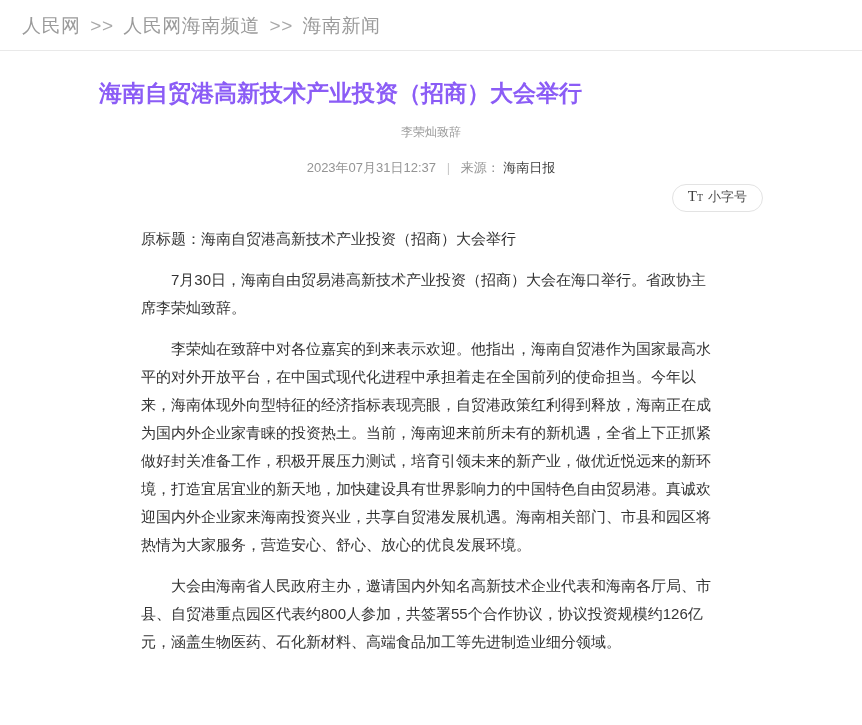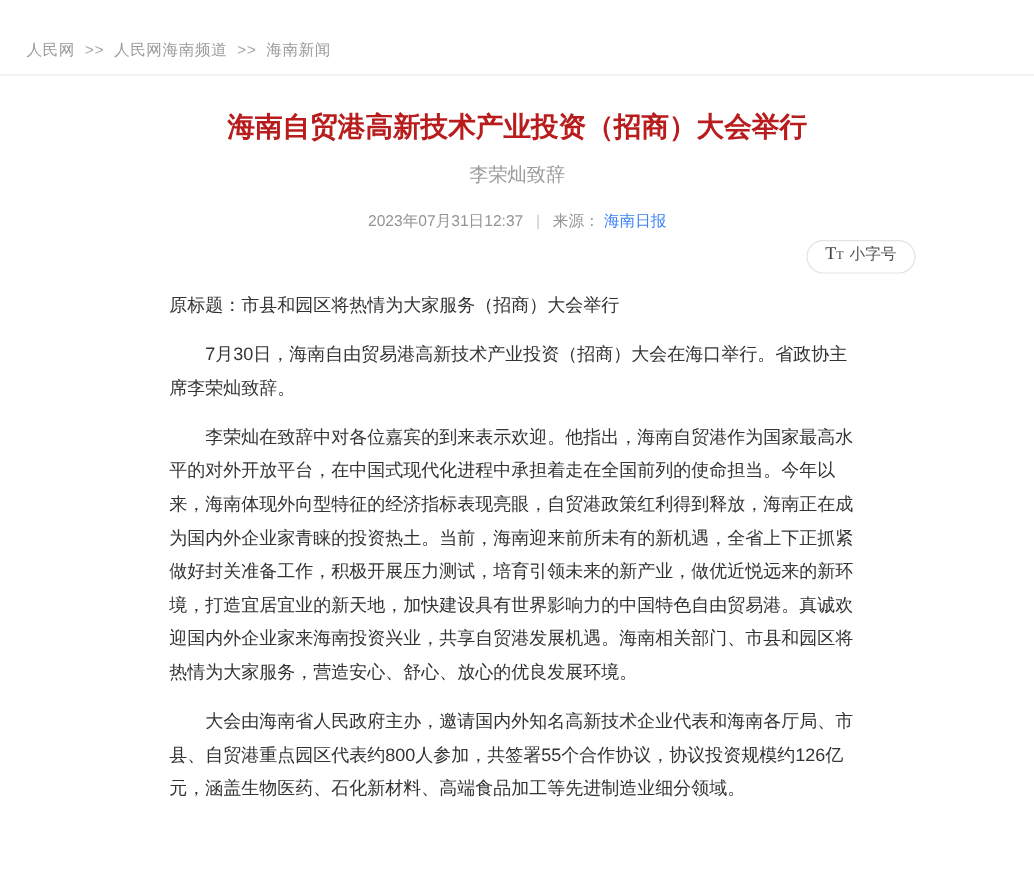--- a/index.html
+++ b/index.html
@@ -6,58 +6,56 @@
   body {
     width: 862px;
     height: 725px;
     background: #ffffff;
     font-family: "Liberation Sans", sans-serif;
     color: #333;
     overflow: hidden;
   }
   .breadcrumb {
     padding: 13px 0 11px 22px;
-    font-size: 13px;
+    font-size: 19px;
     color: #9b9b9b;
     letter-spacing: 0.5px;
-    margin-top: 20px;
   }
   .breadcrumb .crumb { cursor: pointer; }
   .breadcrumb .sep { margin: 0 4px; color: #a8a8a8; }
   .top-divider {
     border: none;
     border-top: 1px solid #e9e9e9;
     margin: 0;
   }
   .article-outer {
     width: 664px;
     margin: 0 auto;
   }
   .article-title {
-    text-align: center;
     font-size: 23px;
     font-weight: bold;
-    color: #b91c1c;
+    color: #8b5cf6;
     margin: 27px 0 0 0;
     line-height: 1.35;
   }
   .article-subtitle {
     text-align: center;
-    font-size: 16px;
+    font-size: 12px;
     color: #9b9b9b;
     margin-top: 15px;
   }
   .article-meta {
     text-align: center;
     font-size: 13px;
     color: #949494;
     margin-top: 18px;
   }
   .article-meta .pipe { color: #c9c9c9; margin: 0 7px; }
-  .article-meta .src-name { color: #3b82f6; cursor: pointer; }
+  .article-meta .src-name { color: #404040; cursor: pointer; }
   .toolbar-row {
     display: flex;
     justify-content: flex-end;
     margin-top: 7px;
     height: 28px;
   }
   .fontsize-btn {
     display: inline-flex;
     align-items: baseline;
     border: 1px solid #e3e3e3;
@@ -119,20 +117,20 @@
 
   <div class="toolbar-row">
     <span class="fontsize-btn">
       <span class="t-big">T</span>
       <span class="t-small">T</span>
       <span>小字号</span>
     </span>
   </div>
 
   <div class="body-col">
-    <p class="original-title">原标题：市县和园区将热情为大家服务（招商）大会举行</p>
+    <p class="original-title">原标题：海南自贸港高新技术产业投资（招商）大会举行</p>
     <p class="indent">7月30日，海南自由贸易港高新技术产业投资（招商）大会在海口举行。省政协主席李荣灿致辞。</p>
     <p class="indent">李荣灿在致辞中对各位嘉宾的到来表示欢迎。他指出，海南自贸港作为国家最高水平的对外开放平台，在中国式现代化进程中承担着走在全国前列的使命担当。今年以来，海南体现外向型特征的经济指标表现亮眼，自贸港政策红利得到释放，海南正在成为国内外企业家青睐的投资热土。当前，海南迎来前所未有的新机遇，全省上下正抓紧做好封关准备工作，积极开展压力测试，培育引领未来的新产业，做优近悦远来的新环境，打造宜居宜业的新天地，加快建设具有世界影响力的中国特色自由贸易港。真诚欢迎国内外企业家来海南投资兴业，共享自贸港发展机遇。海南相关部门、市县和园区将热情为大家服务，营造安心、舒心、放心的优良发展环境。</p>
     <p class="indent">大会由海南省人民政府主办，邀请国内外知名高新技术企业代表和海南各厅局、市县、自贸港重点园区代表约800人参加，共签署55个合作协议，协议投资规模约126亿元，涵盖生物医药、石化新材料、高端食品加工等先进制造业细分领域。</p>
 
   </div>
 
 </div>
 
 </body></html>

